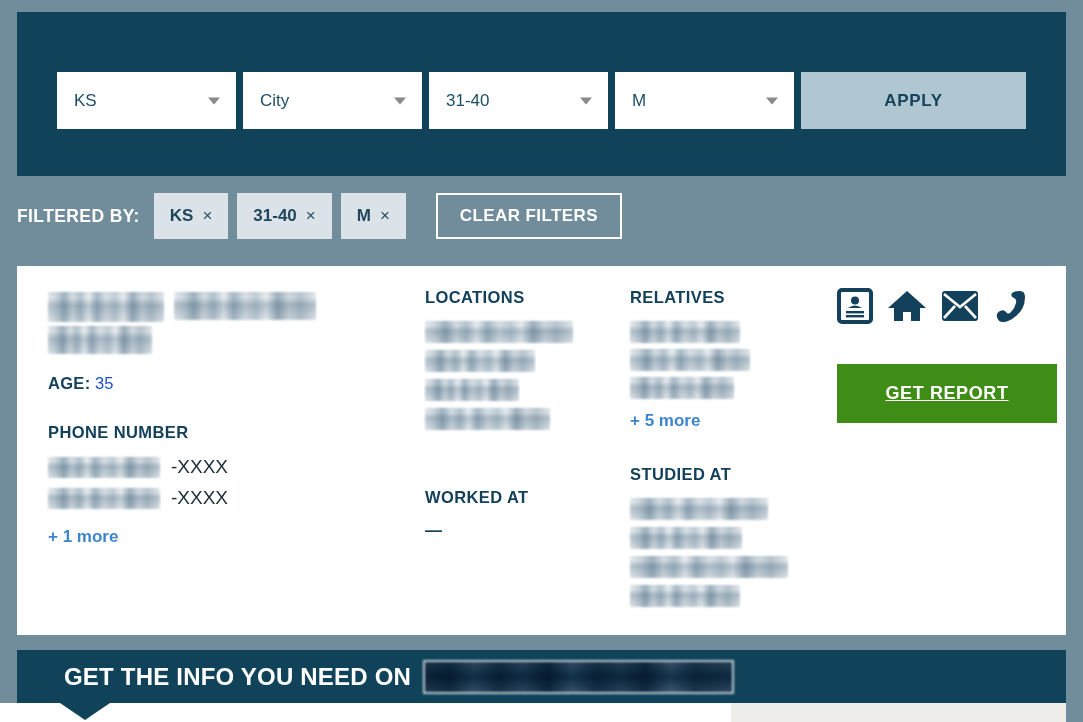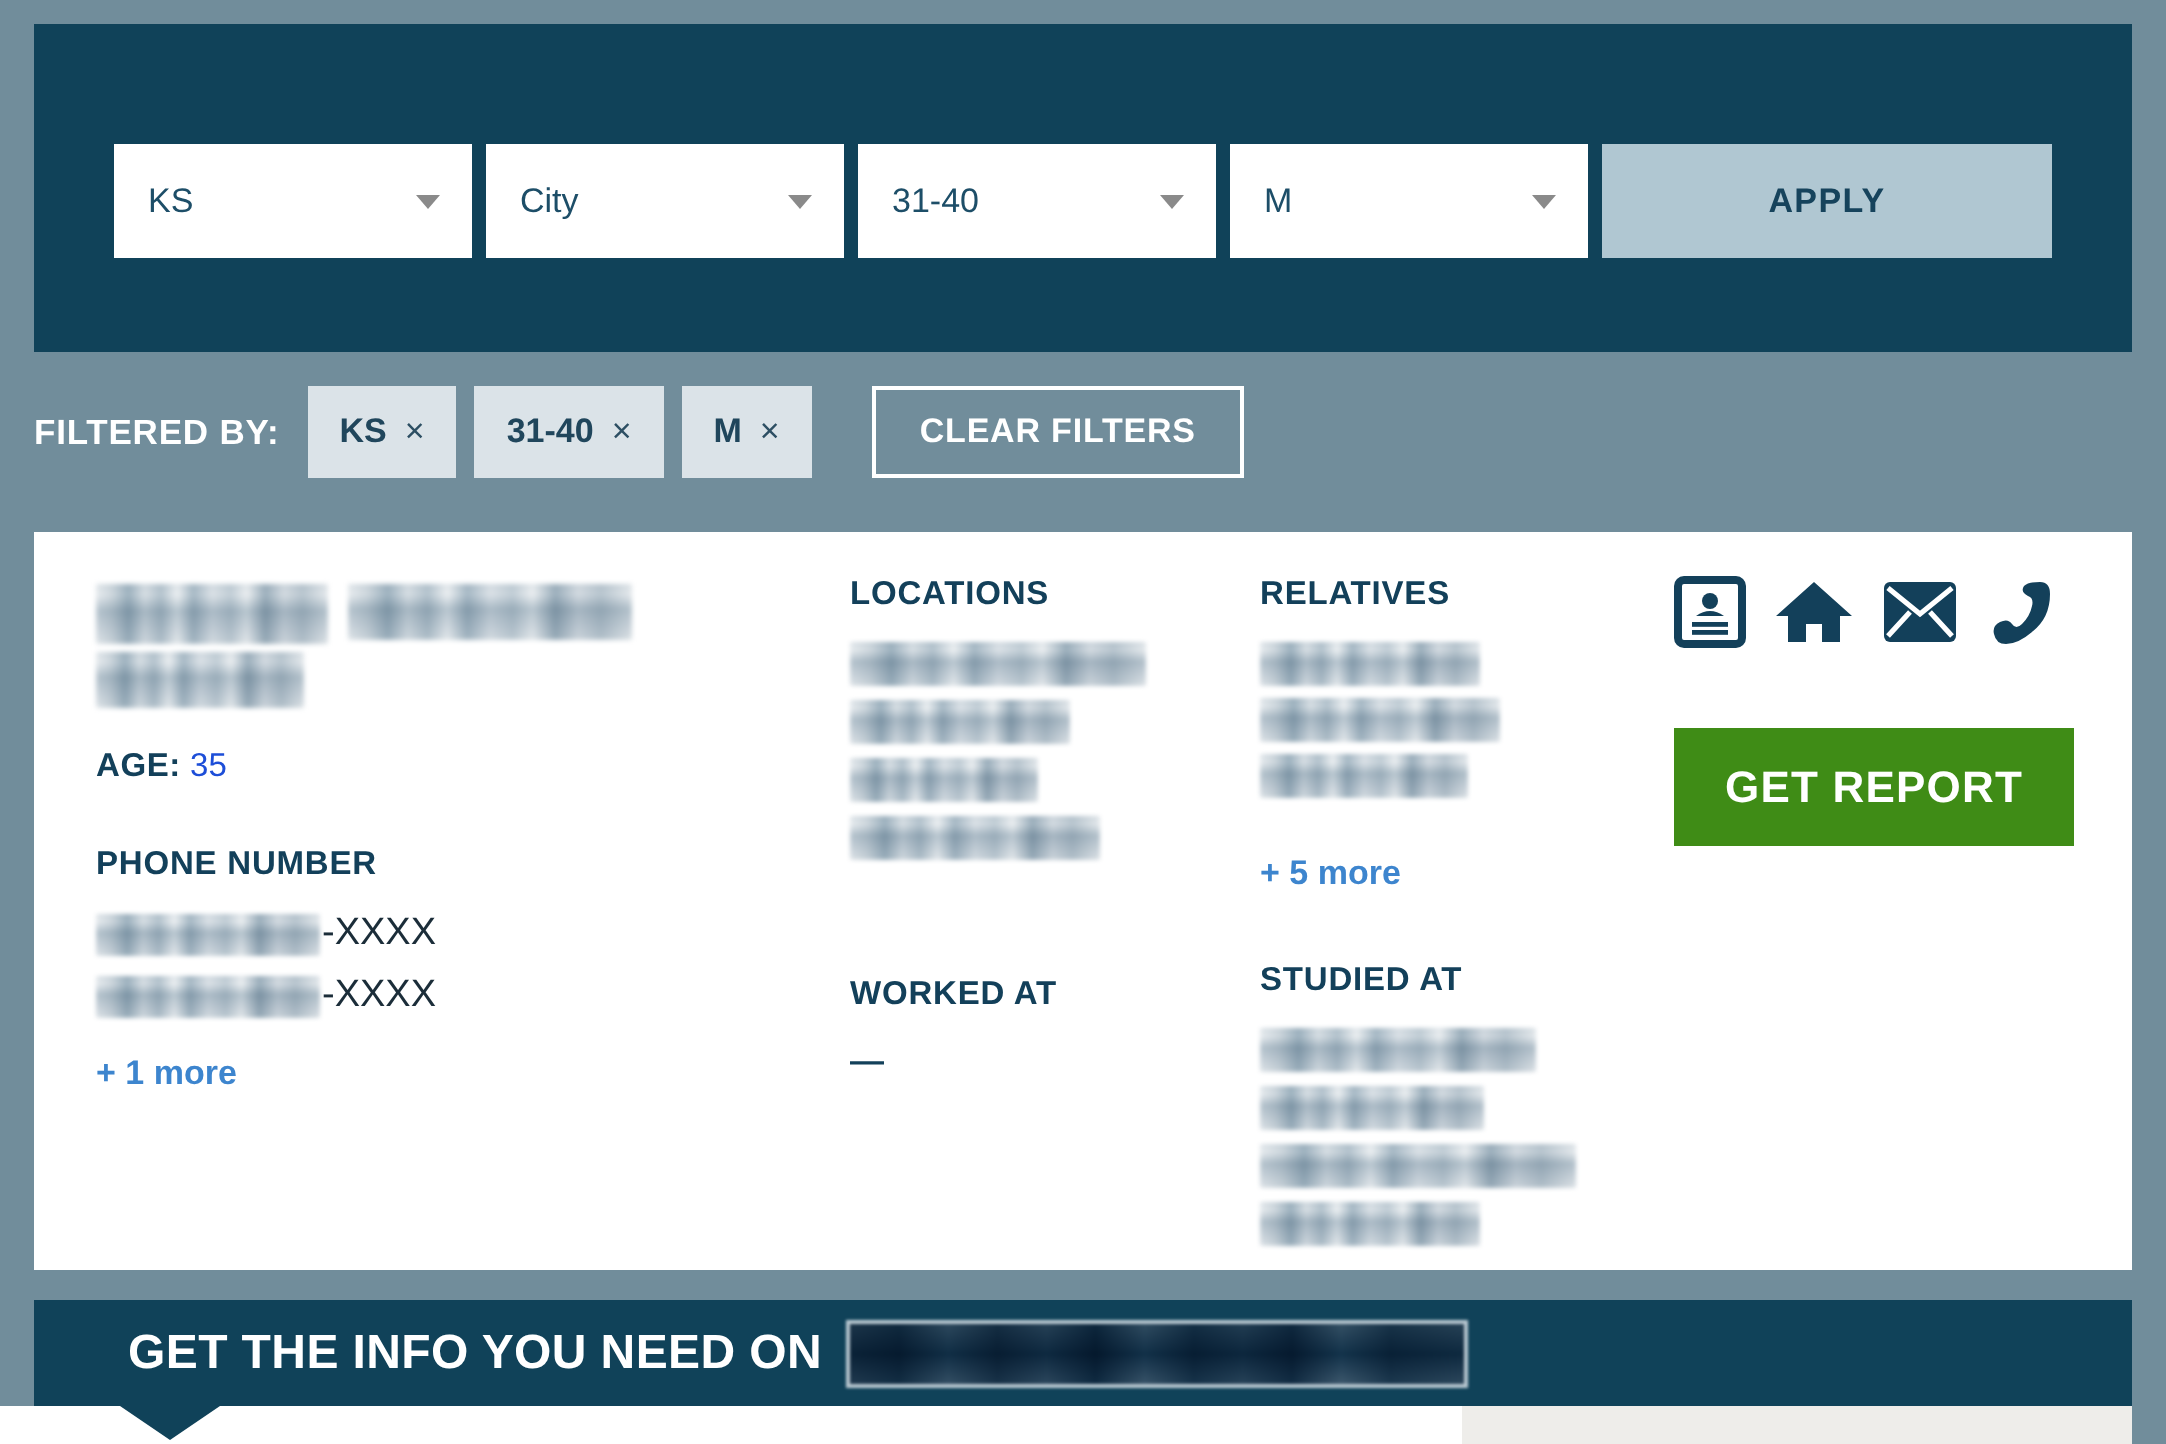--- a/index.html
+++ b/index.html
@@ -202,21 +202,21 @@
 
   .phone-row {
     display: flex;
     align-items: center;
     margin-bottom: 9px;
     height: 22px;
   }
   .phone-row .phone-suffix {
     font-size: 19px;
     color: #1b2d39;
-    margin-left: 1px;
+    margin-left: 11px;
     letter-spacing: 0px;
   }
   .more-link {
     color: #3d85ce;
     font-size: 17px;
     font-weight: 700;
     cursor: pointer;
     display: inline-block;
   }
   .dash {
@@ -227,30 +227,31 @@
 
   
   .avail-icons {
     display: flex;
     align-items: center;
     gap: 14px;
     margin-bottom: 40px;
   }
   .avail-icons svg { display: block; cursor: pointer; }
   .get-report {
-    width: 200px;
+    width: 220px;
     height: 59px;
     background: #3f8c16;
     color: #ffffff;
     border: none;
-    font-size: 22px;
+    font-size: 18px;
     font-weight: 700;
     letter-spacing: 0.6px;
     cursor: pointer;
     font-family: "Liberation Sans", sans-serif;
+    text-decoration: underline;
   }
 
   
   .bottom-banner {
     position: absolute;
     left: 17px;
     top: 650px;
     width: 1049px;
     height: 53px;
     background: #104259;
@@ -409,21 +410,21 @@
     <div class="dash">—</div>
   </div>
 
   <div class="col col-rel">
     <div class="col-head">RELATIVES</div>
     <div>
       <div class="blur" style="width:110px;height:22px;margin-bottom:6px;"></div>
       <div class="blur" style="width:120px;height:22px;margin-bottom:6px;"></div>
       <div class="blur" style="width:104px;height:22px;"></div>
     </div>
-    <div class="more-link" style="margin-top:28px;">+ 5 more</div>
+    <div class="more-link" style="margin-top:12px;">+ 5 more</div>
 
     <div class="sub-head" style="margin-top:34px;">STUDIED AT</div>
     <div>
       <div class="blur" style="width:138px;height:22px;margin-bottom:7px;"></div>
       <div class="blur" style="width:112px;height:22px;margin-bottom:7px;"></div>
       <div class="blur" style="width:158px;height:22px;margin-bottom:7px;"></div>
       <div class="blur" style="width:110px;height:22px;"></div>
     </div>
   </div>
 

